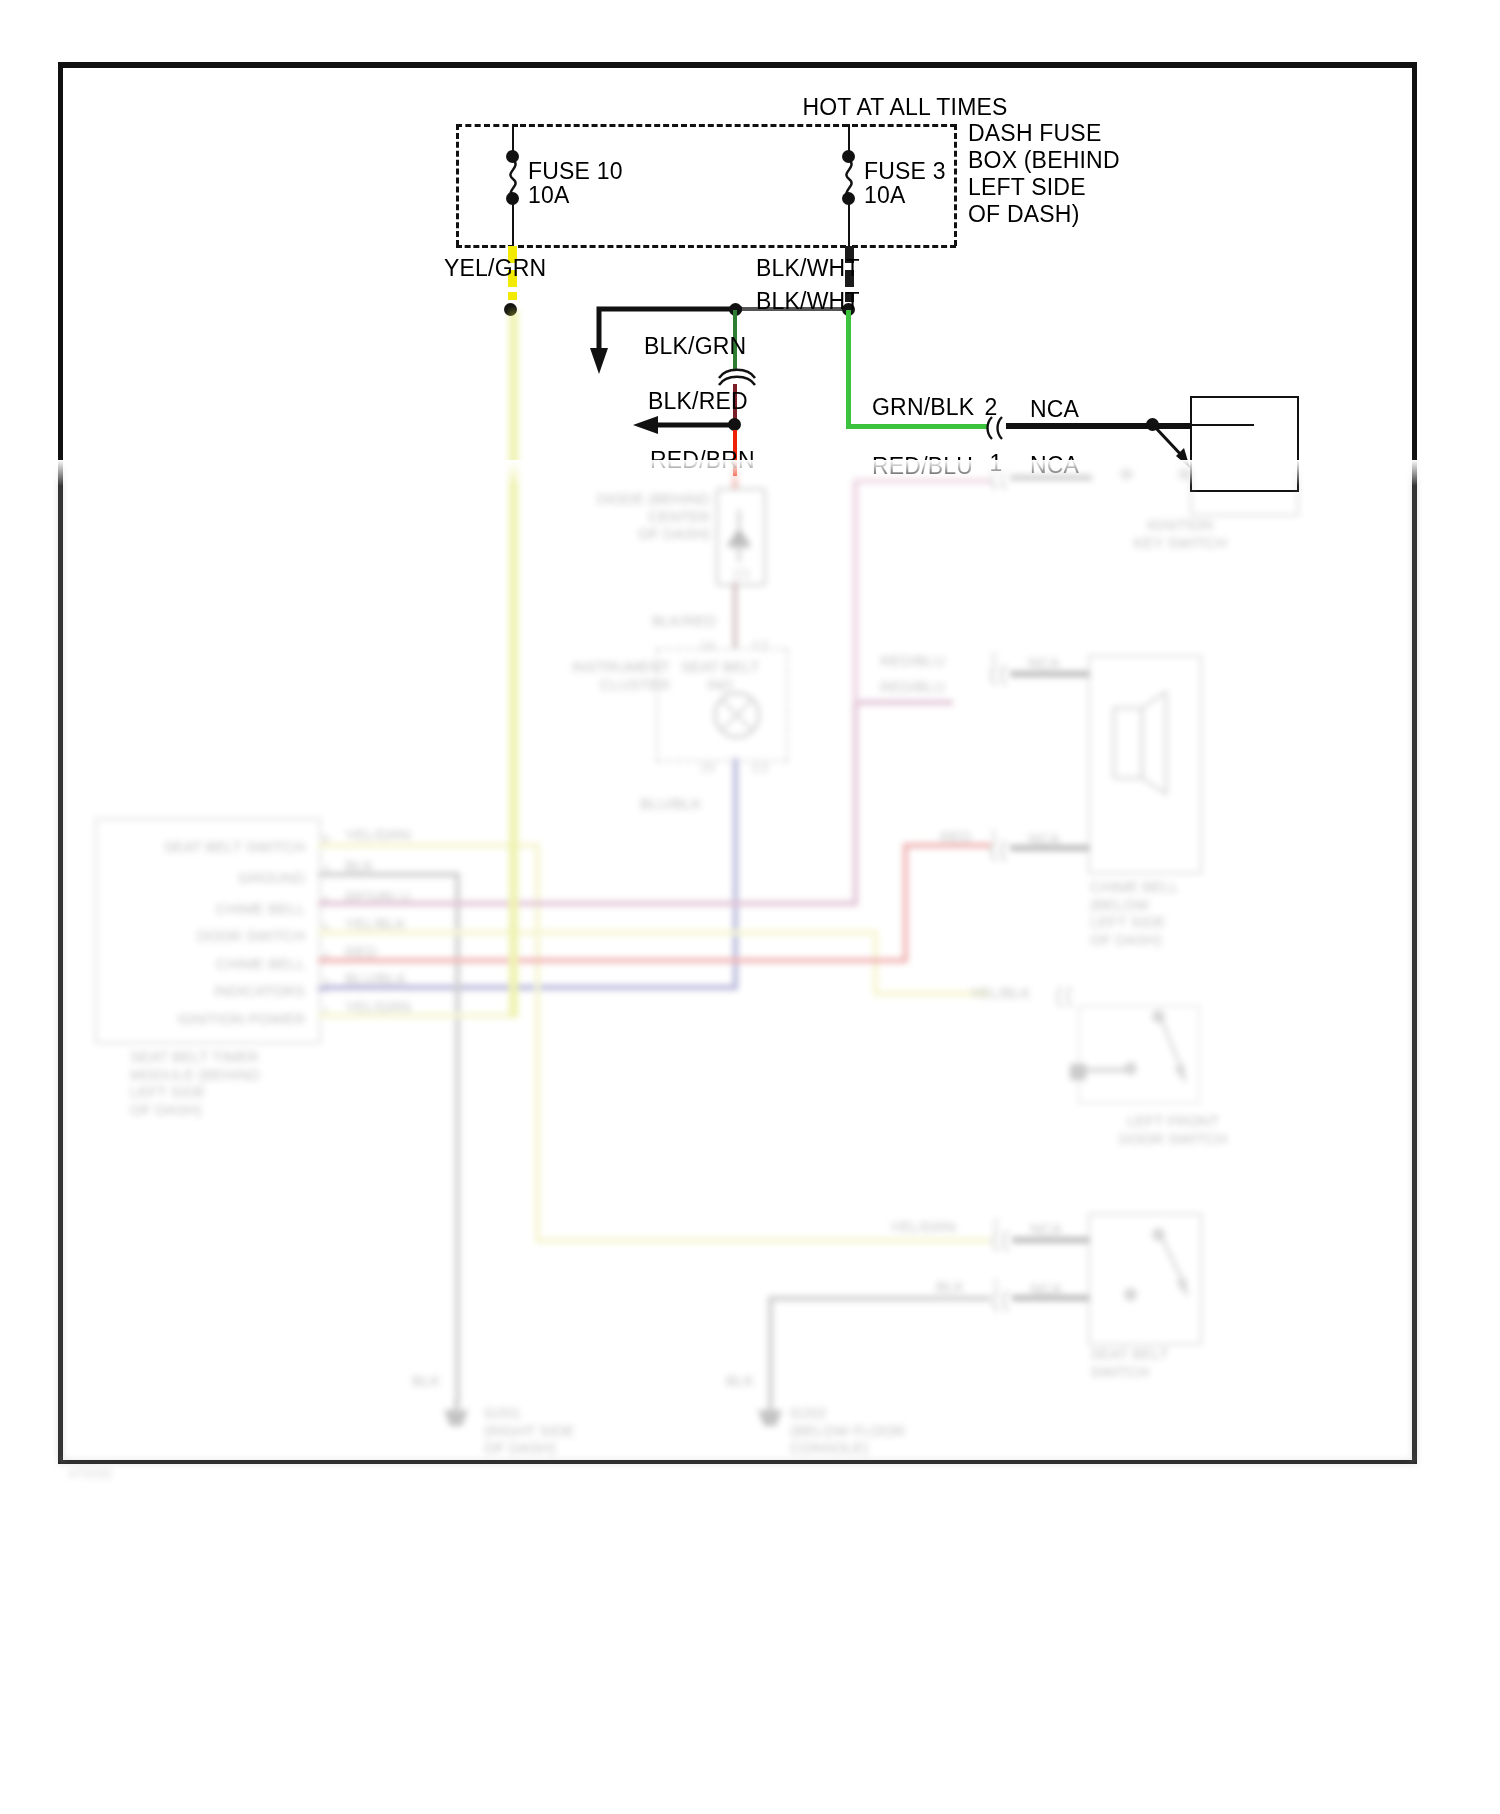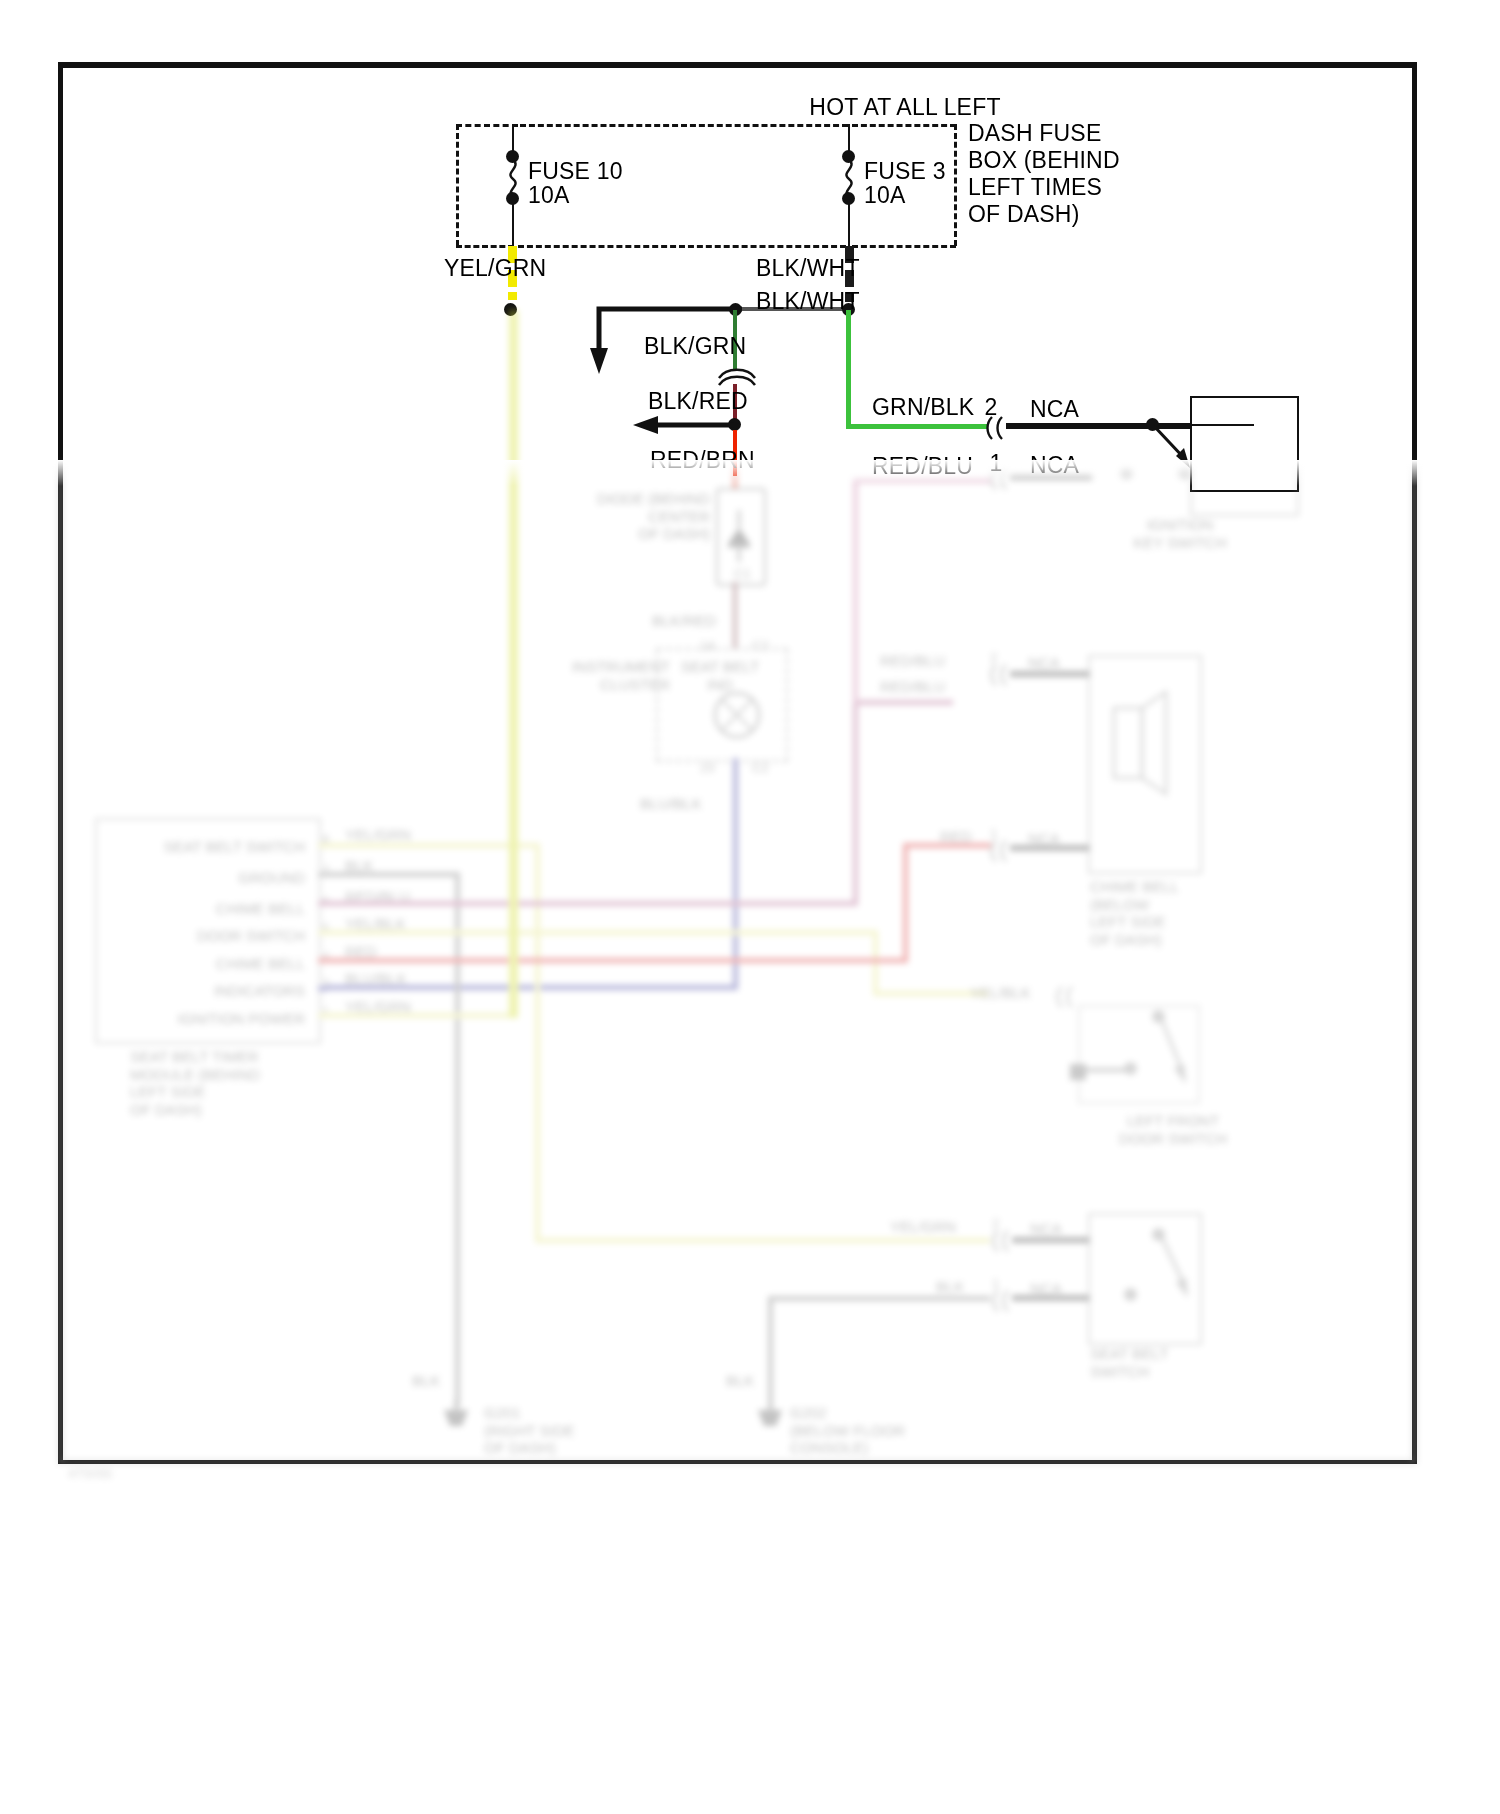--- a/index.html
+++ b/index.html
@@ -50,25 +50,25 @@
 <body>
 
 <div id="stage">
 
   <div class="frame-top"></div>
   <div class="frame-left"></div>
   <div class="frame-right"></div>
   <div class="frame-bottom"></div>
 
 
-  <div class="lbl t-big center" style="left:740px;top:94px;width:330px;">HOT AT ALL LEFT</div>
+  <div class="lbl t-big center" style="left:740px;top:94px;width:330px;">HOT AT ALL TIMES</div>
 
   <div class="lbl t-big" style="left:968px;top:120px;width:230px;">DASH FUSE
 BOX (BEHIND
-LEFT TIMES
+LEFT SIDE
 OF DASH)</div>
 
   <div class="dash-h" style="left:456px;top:124px;width:62px;"></div>
   <div class="dash-h" style="left:520px;top:124px;width:328px;"></div>
   <div class="dash-h" style="left:852px;top:124px;width:104px;"></div>
   <div class="dash-v" style="left:456px;top:124px;height:122px;"></div>
   <div class="dash-v" style="left:954px;top:124px;height:122px;"></div>
   <div class="dash-h" style="left:456px;top:245px;width:58px;"></div>
   <div class="dash-h" style="left:518px;top:245px;width:328px;"></div>
   <div class="dash-h" style="left:852px;top:245px;width:104px;"></div>

